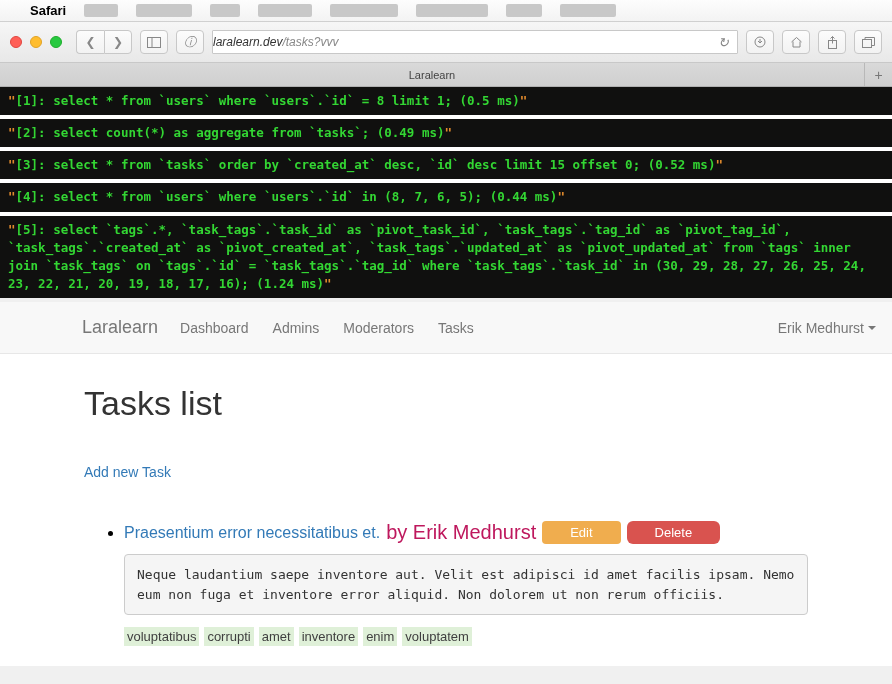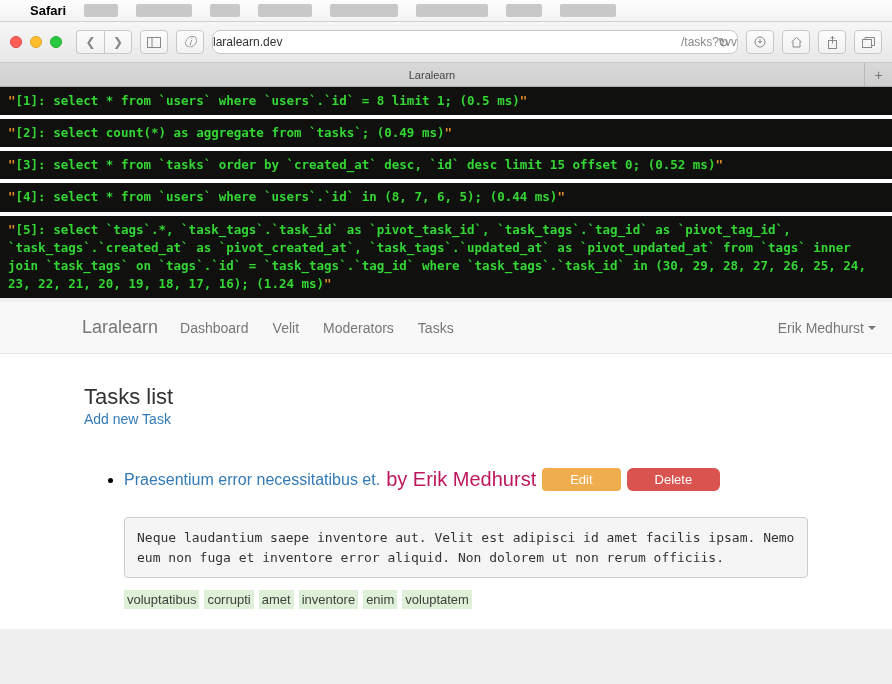--- a/index.html
+++ b/index.html
@@ -56,27 +56,28 @@
       font-size: 12px; color: #888;
     }
     .btn-group .chrome-btn:first-child { border-radius: 4px 0 0 4px; border-right: none;}
     .btn-group .chrome-btn:last-child { border-radius: 0 4px 4px 0;}
     .chrome-btn.single { border-radius: 4px; }
     .url-bar {
       flex: 1;
       height: 24px;
       background: #fff;
       border: 1px solid #c8c8c8;
-      border-radius: 8px;
-      display: flex;
-      align-items: center;
-      justify-content: space-between;
+      border-radius: 1px;
+      display: flex;
+      align-items: center;
+      justify-content: flex-start;
       font-size: 12px;
       color: #888;
       position: relative;
+      font-style: italic;
     }
     .url-bar .domain { color: #333; }
     .reload-icon { position: absolute; right: 8px; color: #888; font-size: 13px;}
     
     
     .tab-bar {
       background: linear-gradient(#d9d9d9,#cfcfcf);
       height: 24px;
       display: flex;
       align-items: stretch;
@@ -117,32 +118,32 @@
       color: #777;
     }
     .brand { color: #777; font-size: 18px; margin-right: 22px; }
     .nav-link { margin-right: 24px; cursor: pointer; }
     .nav-spacer { flex: 1; }
     .user-menu { display: flex; align-items: center; gap: 4px; cursor: pointer; }
     .caret { width: 0; height: 0; border-left: 4px solid transparent; border-right: 4px solid transparent; border-top: 4px solid #777; }
     
     
     .page { background: #fff; padding: 30px 84px 20px; }
-    .page-title { font-size: 22px; font-weight: 400; color: #333; }
+    .page-title { font-size: 34px; font-weight: 400; color: #333; margin-bottom: 40px; }
     .add-link { color: #337ab7; font-size: 14px; cursor: pointer; }
     .task-list { margin-top: 40px; list-style: disc; padding-left: 40px; }
     .task-item { }
     .task-header { font-size: 17px; color: #333; display: flex; align-items: center; flex-wrap: wrap; gap: 6px; }
     .task-title-link { color: #337ab7; font-size: 16px; cursor: pointer; }
     .task-by { font-size: 20px; color: #be185d; }
     .btn { padding: 4px 28px; border-radius: 4px; color: #fff; font-size: 13px; cursor: pointer; border: none; }
     .btn-warn { background: #f0ad4e; }
     .btn-danger { background: #d9534f; border-radius: 6px; }
     .task-desc {
-      margin-top: 26px;
+      margin-top: 10px;
       background: #f5f5f5;
       border: 1px solid #ccc;
       border-radius: 4px;
       padding: 10px 12px;
       font-family: Menlo, Monaco, Consolas, monospace;
       font-size: 13px;
       color: #333;
       line-height: 1.5;
     }
     .tags { margin-top: 12px; display: flex; flex-wrap: wrap; gap: 5px; }
@@ -228,21 +229,21 @@
   <div class="sql-row"><span class="q">"</span><span>[1]: select * from `users` where `users`.`id` = 8 limit 1; (0.5 ms)</span><span class="q">"</span></div>
   <div class="sql-row"><span class="q">"</span><span>[2]: select count(*) as aggregate from `tasks`; (0.49 ms)</span><span class="q">"</span></div>
   <div class="sql-row"><span class="q">"</span><span>[3]: select * from `tasks` order by `created_at` desc, `id` desc limit 15 offset 0; (0.52 ms)</span><span class="q">"</span></div>
   <div class="sql-row"><span class="q">"</span><span>[4]: select * from `users` where `users`.`id` in (8, 7, 6, 5); (0.44 ms)</span><span class="q">"</span></div>
   <div class="sql-row"><span class="q">"</span><span>[5]: select `tags`.*, `task_tags`.`task_id` as `pivot_task_id`, `task_tags`.`tag_id` as `pivot_tag_id`, `task_tags`.`created_at` as `pivot_created_at`, `task_tags`.`updated_at` as `pivot_updated_at` from `tags` inner join `task_tags` on `tags`.`id` = `task_tags`.`tag_id` where `task_tags`.`task_id` in (30, 29, 28, 27, 26, 25, 24, 23, 22, 21, 20, 19, 18, 17, 16); (1.24 ms)</span><span class="q">"</span></div>
 </div>
 
 <div class="app-navbar">
   <span class="brand">Laralearn</span>
   <span class="nav-link">Dashboard</span>
-  <span class="nav-link">Velit</span>
+  <span class="nav-link">Admins</span>
   <span class="nav-link">Moderators</span>
   <span class="nav-link">Tasks</span>
   <div class="nav-spacer"></div>
   <div class="user-menu">
     <span>Erik Medhurst</span>
     <span class="caret"></span>
   </div>
 </div>
 
 <div class="page">

